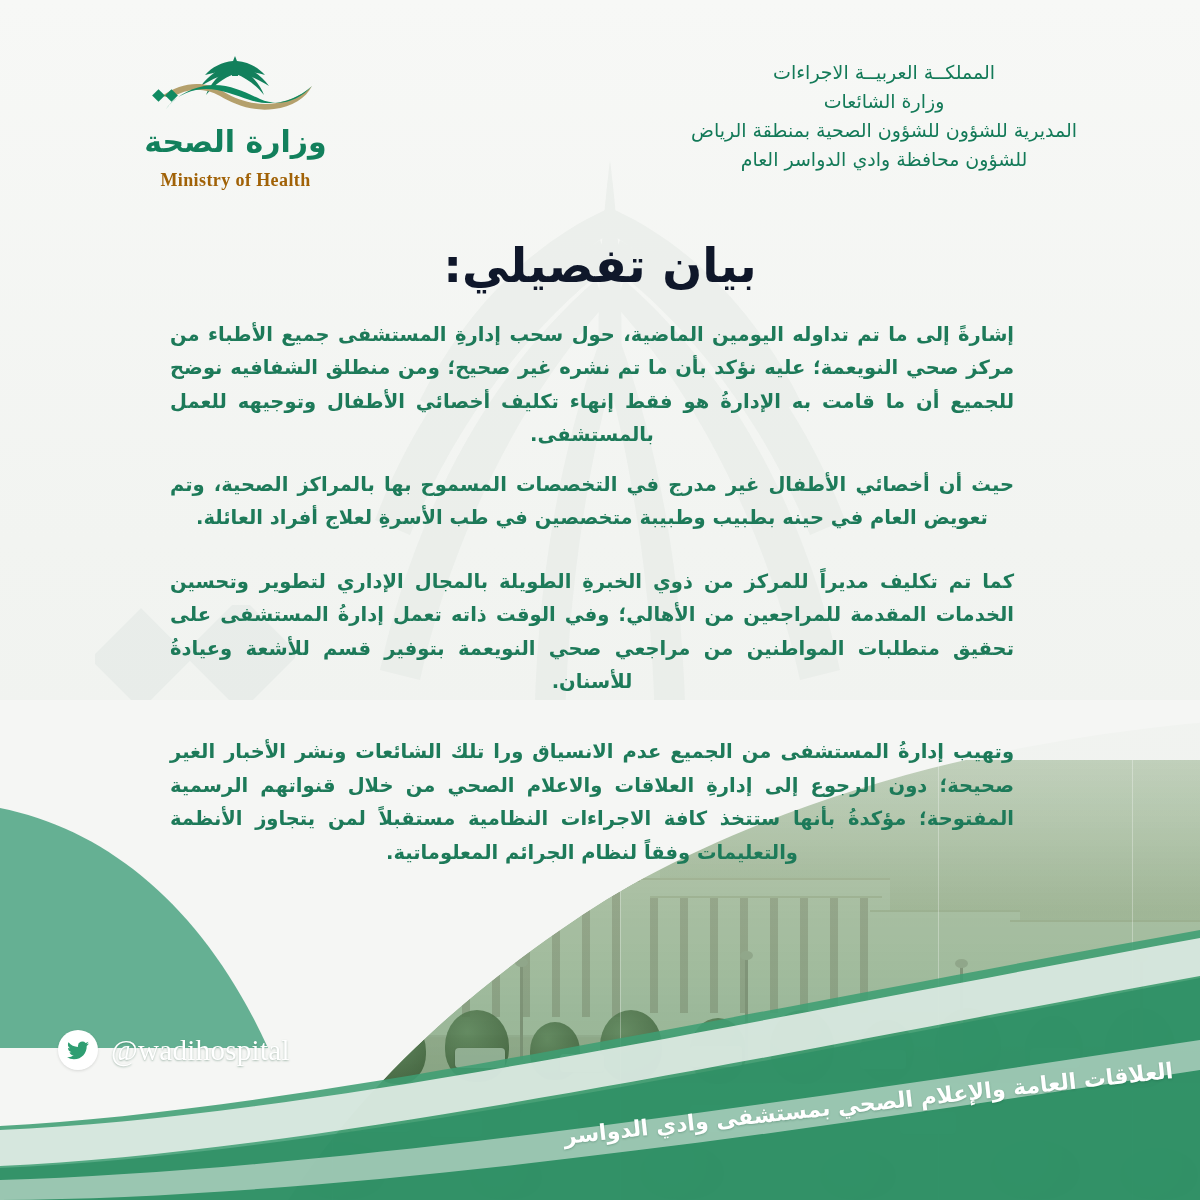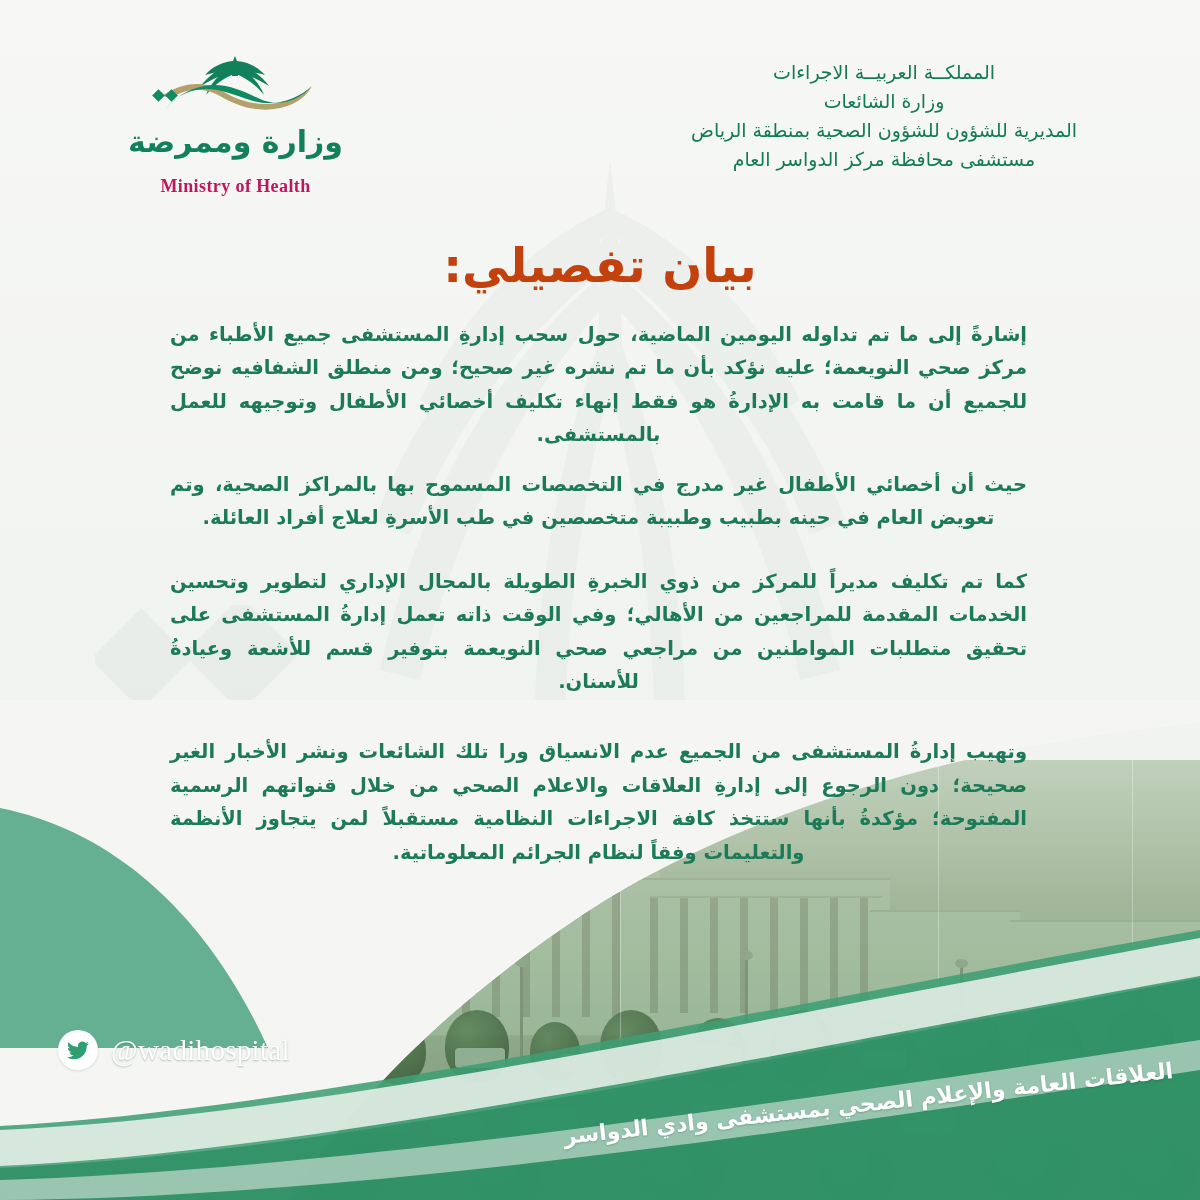--- a/index.html
+++ b/index.html
@@ -176,24 +176,24 @@
     font-weight: 700;
     color: #12805c;
     letter-spacing: 0px;
     direction: rtl;
     line-height: 1.05;
   }
   .logo-en {
     font-family: "Liberation Serif", "DejaVu Serif", serif;
     font-size: 18px;
     font-weight: 700;
-    color: #be185d;
+    color: #a16207;
     letter-spacing: .4px;
     direction: ltr;
-    margin-top: 18px;
+    margin-top: 12px;
   }
 
   .org-block {
     position: absolute;
     right: 36px;
     top: 58px;
     width: 560px;
     text-align: center;
     direction: rtl;
     color: #137a58;
@@ -212,30 +212,30 @@
     top: 240px;
     width: 860px;
     direction: rtl;
     text-align: justify;
     color: #1d7a59;
   }
   .title {
     text-align: center;
     font-size: 47px;
     font-weight: 700;
-    color: #c2410c;
+    color: #0f172a;
     margin: 0 0 26px 0;
     letter-spacing: 0px;
     line-height: 1.1;
   }
   .para {
     font-size: 19.5px;
     font-weight: 700;
     line-height: 1.72;
-    margin: 0 3px 22px 0;
+    margin: 0 16px 22px 0;
     text-align: justify;
     text-align-last: center;
     color: #1d7a59;
   }
   .para.p2 { margin-top: -6px; margin-bottom: 30px; }
   .para.p3 { margin-bottom: 34px; }
   .para.p4 { margin-bottom: 36px; }
   .para.p5 { margin-bottom: 0; }
 
   
@@ -432,29 +432,29 @@
                  C160 46 146 55 128 57 C106 60 88 52 74 44 C58 35 40 36 26 46 Z" fill="#b4a06c"></path>
 
         <path d="M166 34 C148 50 126 55 104 48 C86 42 68 34 50 38 C36 41 26 48 20 57
                  C28 46 42 37 58 34 C80 30 98 40 114 47 C132 55 152 50 166 34 Z" fill="#0f8a61"></path>
 
         <g fill="#0f8a61">
           <rect x="8" y="39" width="9" height="9" transform="rotate(45 12.5 43.5)"></rect>
           <rect x="21" y="39" width="9" height="9" transform="rotate(45 25.5 43.5)"></rect>
         </g>
       </svg>
-      <div class="logo-ar">وزارة وممرضة</div>
+      <div class="logo-ar">وزارة الصحة</div>
       <div class="logo-en">Ministry of Health</div>
     </div>
 
     <div class="org-block">
       <div class="org-l1">المملكــة العربيــة الاجراءات</div>
       <div class="org-l2">وزارة الشائعات</div>
       <div class="org-l3">المديرية للشؤون للشؤون الصحية بمنطقة الرياض</div>
-      <div class="org-l4">مستشفى محافظة مركز الدواسر العام</div>
+      <div class="org-l4">للشؤون محافظة وادي الدواسر العام</div>
     </div>
   </div>
 
   <div class="statement">
     <h1 class="title">بيان تفصيلي:</h1>
     <p class="para p1">إشارةً إلى ما تم تداوله اليومين الماضية، حول سحب إدارةِ المستشفى جميع الأطباء من مركز صحي النويعمة؛ عليه نؤكد بأن ما تم نشره غير صحيح؛ ومن منطلق الشفافيه نوضح للجميع أن ما قامت به الإدارةُ هو فقط إنهاء تكليف أخصائي الأطفال وتوجيهه للعمل بالمستشفى.</p>
     <p class="para p2">حيث أن أخصائي الأطفال غير مدرج في التخصصات المسموح بها بالمراكز الصحية، وتم تعويض العام في حينه بطبيب وطبيبة متخصصين في طب الأسرةِ لعلاج أفراد العائلة.</p>
     <p class="para p4">كما تم تكليف مديراً للمركز من ذوي الخبرةِ الطويلة بالمجال الإداري لتطوير وتحسين الخدمات المقدمة للمراجعين من الأهالي؛ وفي الوقت ذاته تعمل إدارةُ المستشفى على تحقيق متطلبات المواطنين من مراجعي صحي النويعمة بتوفير قسم للأشعة وعيادةُ للأسنان.</p>
     <p class="para p5">وتهيب إدارةُ المستشفى من الجميع عدم الانسياق ورا تلك الشائعات ونشر الأخبار الغير صحيحة؛ دون الرجوع إلى إدارةِ العلاقات والاعلام الصحي من خلال قنواتهم الرسمية المفتوحة؛ مؤكدةُ بأنها ستتخذ كافة الاجراءات النظامية مستقبلاً لمن يتجاوز الأنظمة والتعليمات وفقاً لنظام الجرائم المعلوماتية.</p>
   </div>

